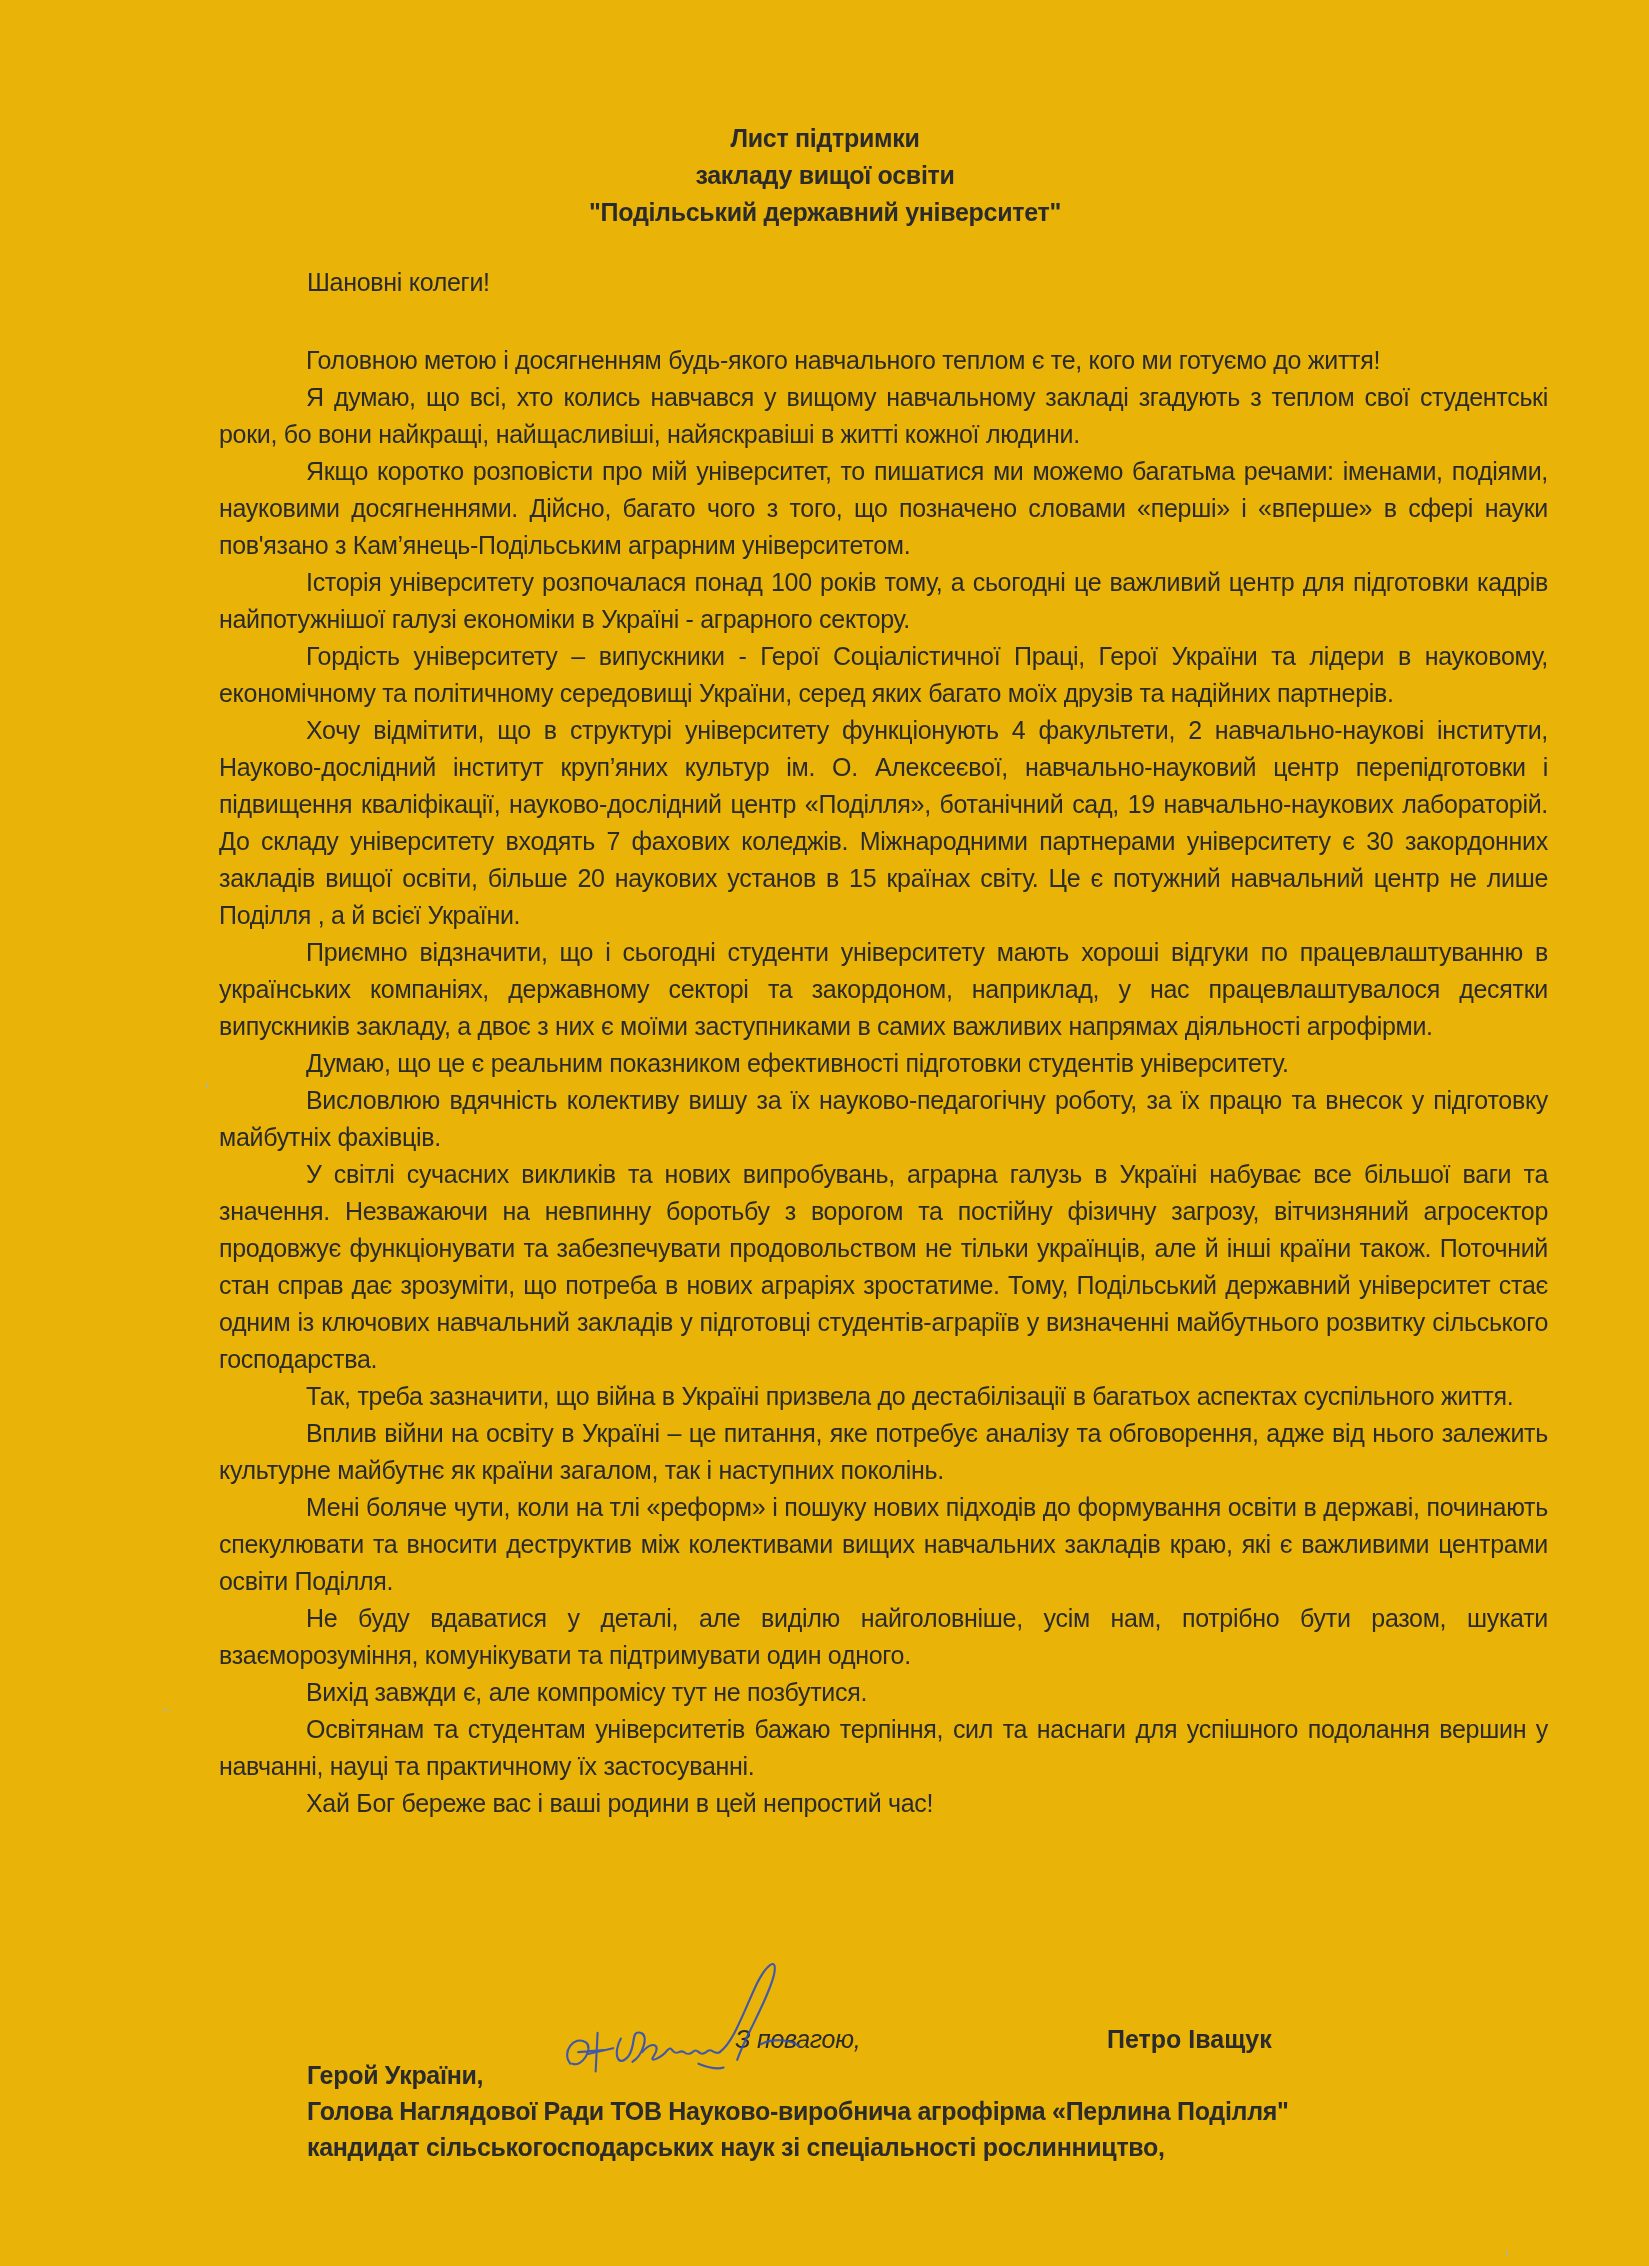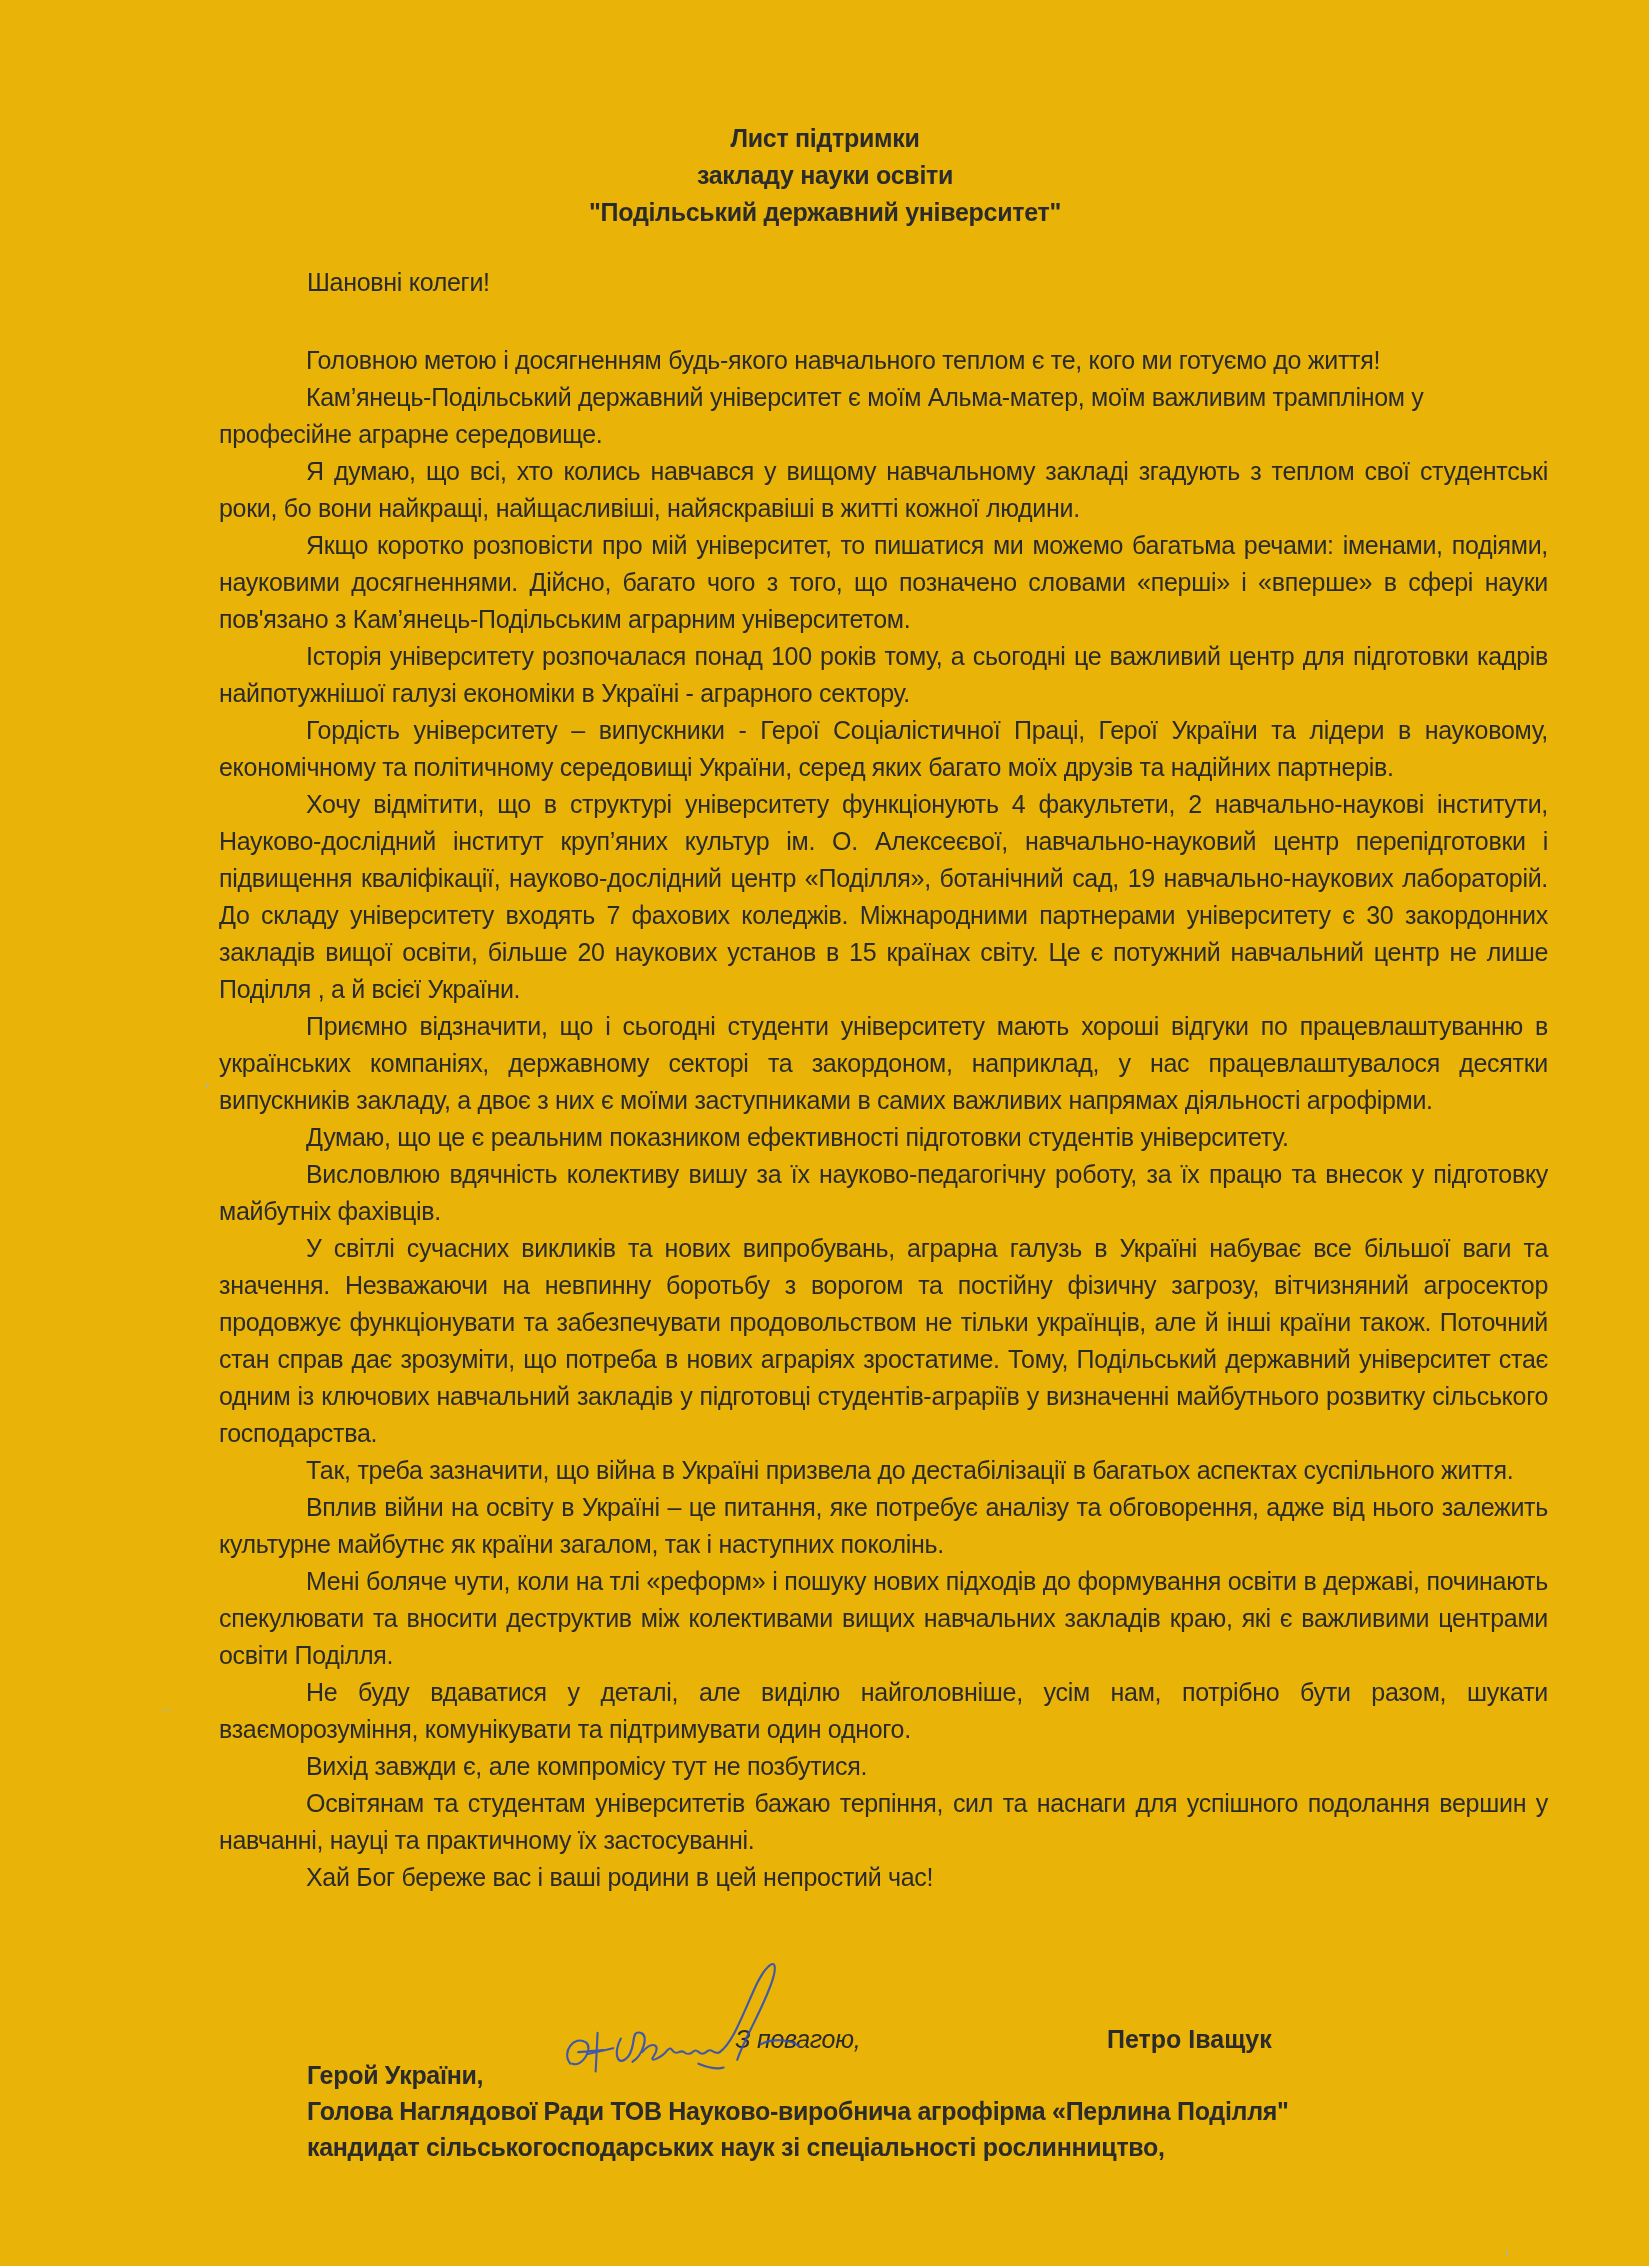--- a/index.html
+++ b/index.html
@@ -21,29 +21,28 @@
   .signature { position:absolute; left:553px; top:1955px; width:349px; height:136px; }
   .speck { position:absolute; background:#9fb6cf; border-radius:50%; opacity:0.7; }
 </style>
 </head>
 <body>
 
 <div class="page">
 
   <div class="title">
     <div>Лист підтримки</div>
-    <div>закладу науки освіти</div>
+    <div>закладу вищої освіти</div>
     <div>"Подільський державний університет"</div>
   </div>
 
   <div class="greeting">Шановні колеги!</div>
 
   <div class="body">
     <p class="left">Головною метою і досягненням будь-якого навчального теплом є те, кого ми готуємо до життя!</p>
-    <p class="left">Кам’янець-Подільський державний університет є моїм Альма-матер, моїм важливим трампліном у професійне аграрне середовище.</p>
     <p>Я думаю, що всі, хто колись навчався у вищому навчальному закладі згадують з теплом свої студентські роки, бо вони найкращі, найщасливіші, найяскравіші в житті кожної людини.</p>
     <p>Якщо коротко розповісти про мій університет, то пишатися ми можемо багатьма речами: іменами, подіями, науковими досягненнями. Дійсно, багато чого з того, що позначено словами «перші» і «вперше» в сфері науки пов'язано з Кам’янець-Подільським аграрним університетом.</p>
     <p>Історія університету розпочалася понад 100 років тому, а сьогодні це важливий центр для підготовки кадрів найпотужнішої галузі економіки в Україні - аграрного сектору.</p>
     <p>Гордість університету – випускники - Герої Соціалістичної Праці, Герої України та лідери в науковому, економічному та політичному середовищі України, серед яких багато моїх друзів та надійних партнерів.</p>
     <p>Хочу відмітити, що в структурі університету функціонують 4 факультети, 2 навчально-наукові інститути, Науково-дослідний інститут круп’яних культур ім. О. Алексеєвої, навчально-науковий центр перепідготовки і підвищення кваліфікації, науково-дослідний центр «Поділля», ботанічний сад, 19 навчально-наукових лабораторій. До складу університету входять 7 фахових коледжів. Міжнародними партнерами університету є 30 закордонних закладів вищої освіти, більше 20 наукових установ в 15 країнах світу. Це є потужний навчальний центр не лише Поділля , а й всієї України.</p>
     <p>Приємно відзначити, що і сьогодні студенти університету мають хороші відгуки по працевлаштуванню в українських компаніях, державному секторі та закордоном, наприклад, у нас працевлаштувалося десятки випускників закладу, а двоє з них є моїми заступниками в самих важливих напрямах діяльності агрофірми.</p>
     <p class="left">Думаю, що це є реальним показником ефективності підготовки студентів університету.</p>
     <p>Висловлюю вдячність колективу вишу за їх науково-педагогічну роботу, за їх працю та внесок у підготовку майбутніх фахівців.</p>
     <p>У світлі сучасних викликів та нових випробувань, аграрна галузь в Україні набуває все більшої ваги та значення. Незважаючи на невпинну боротьбу з ворогом та постійну фізичну загрозу, вітчизняний агросектор продовжує функціонувати та забезпечувати продовольством не тільки українців, але й інші країни також. Поточний стан справ дає зрозуміти, що потреба в нових аграріях зростатиме. Тому, Подільський державний університет стає одним із ключових навчальний закладів у підготовці студентів-аграріїв у визначенні майбутнього розвитку сільського господарства.</p>
     <p>Так, треба зазначити, що війна в Україні призвела до дестабілізації в багатьох аспектах суспільного життя.</p>

